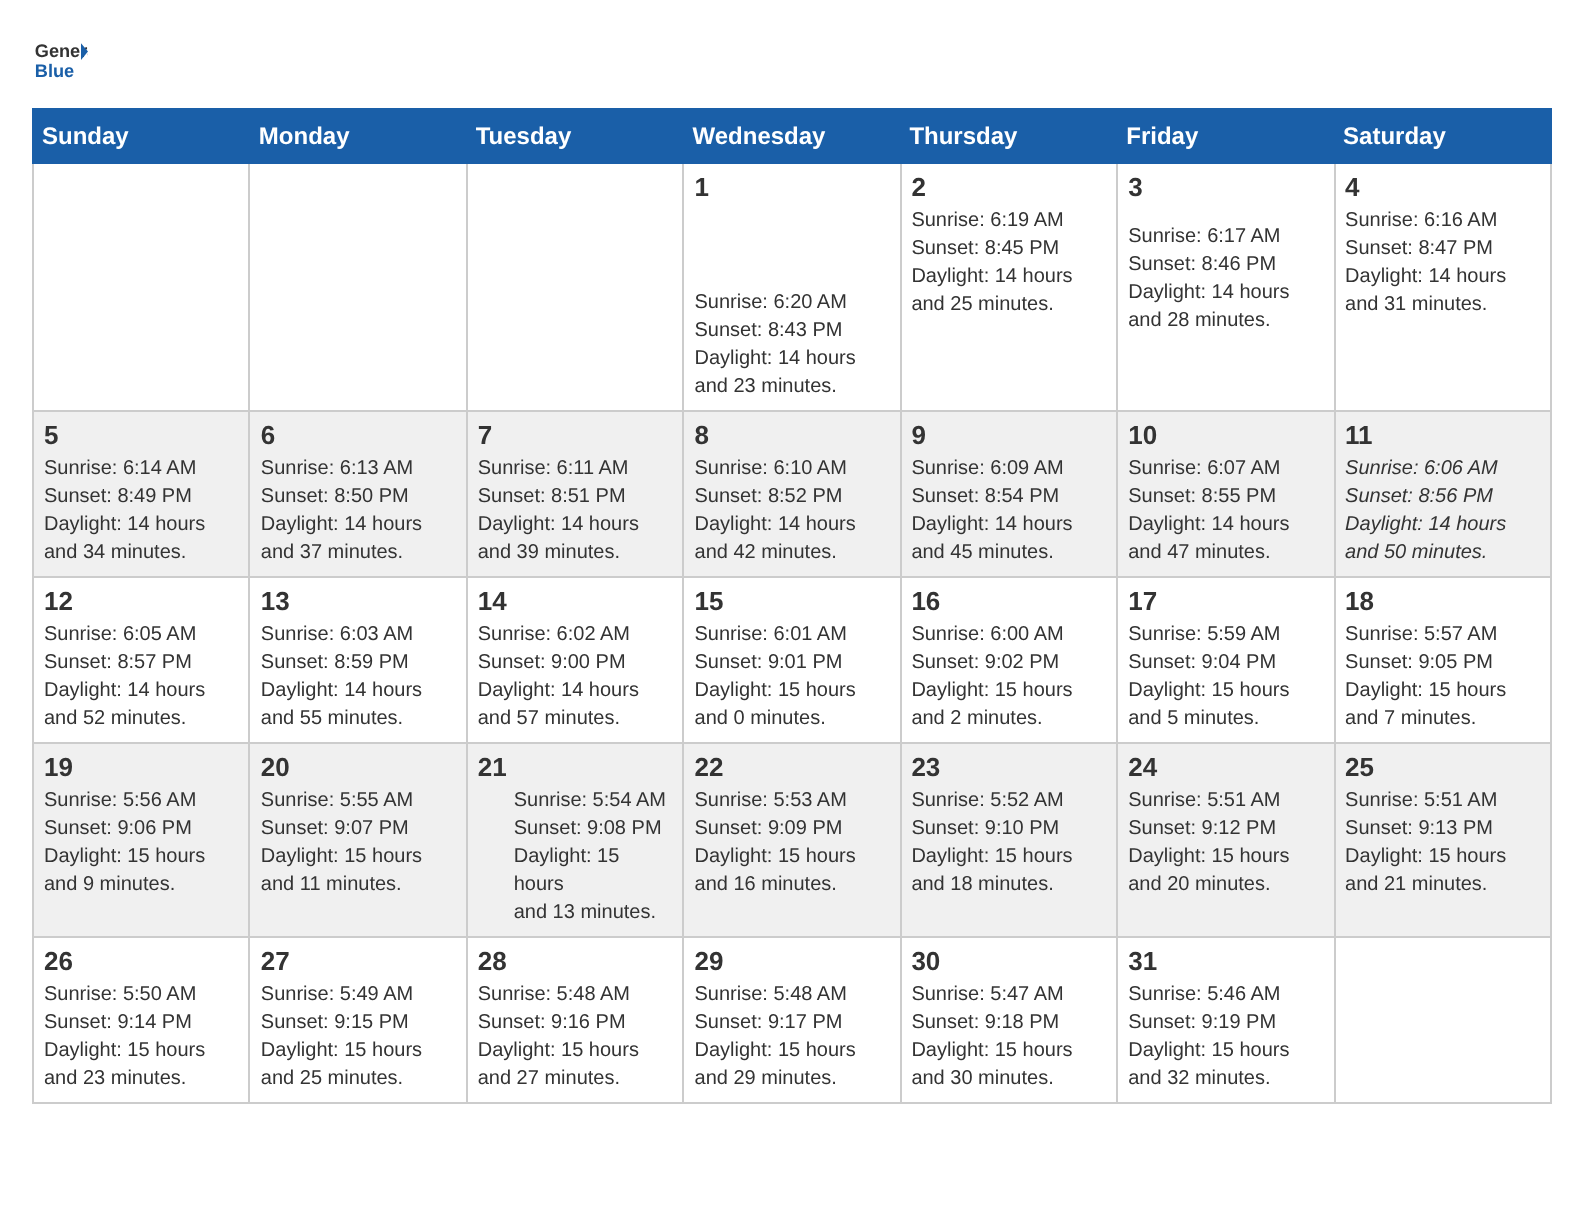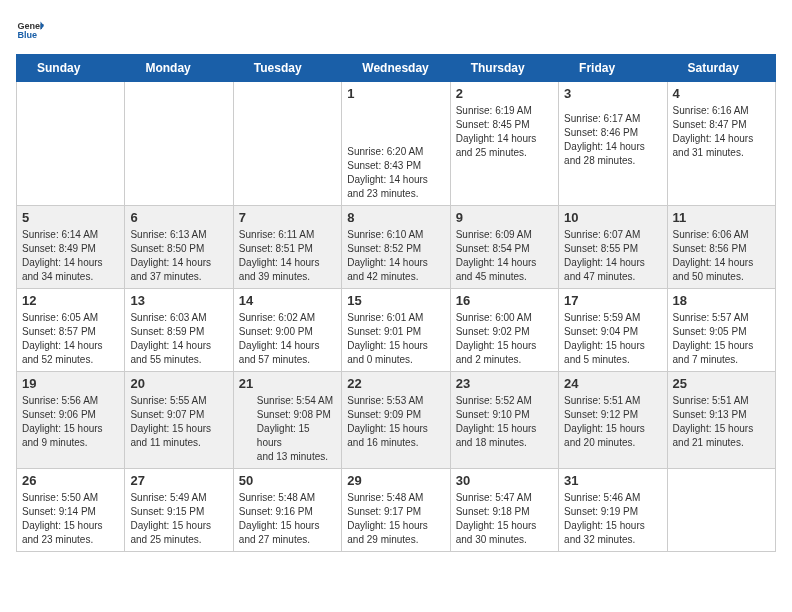--- a/index.html
+++ b/index.html
@@ -40,21 +40,21 @@
     table {
       width: 100%;
       border-collapse: collapse;
       font-size: 11px;
     }
     thead tr {
       background: #1a5fa8;
       color: #fff;
     }
     thead th {
-      padding: 6px 20px;
+      padding: 6px 4px;
       text-align: left;
       font-size: 12px;
       font-weight: bold;
       border: 1px solid #1a5fa8;
     }
     tbody tr {
       border: 1px solid #ccc;
     }
     tbody td {
       vertical-align: top;
@@ -188,21 +188,21 @@
         </td>
         <td>
           <div class="day-number">10</div>
           <div class="day-info" style="white-space: pre-line;">Sunrise: 6:07 AM
 Sunset: 8:55 PM
 Daylight: 14 hours
 and 47 minutes.</div>
         </td>
         <td>
           <div class="day-number">11</div>
-          <div class="day-info" style="white-space: pre-line;">Sunrise: 6:06 AM
+          <div class="day-info" style="white-space: pre-line; font-style: italic;">Sunrise: 6:06 AM
 Sunset: 8:56 PM
 Daylight: 14 hours
 and 50 minutes.</div>
         </td>
       </tr>
       <tr class="row-odd">
         <td>
           <div class="day-number">12</div>
           <div class="day-info" style="white-space: pre-line;">Sunrise: 6:05 AM
 Sunset: 8:57 PM
@@ -312,21 +312,21 @@
 and 23 minutes.</div>
         </td>
         <td>
           <div class="day-number">27</div>
           <div class="day-info" style="white-space: pre-line;">Sunrise: 5:49 AM
 Sunset: 9:15 PM
 Daylight: 15 hours
 and 25 minutes.</div>
         </td>
         <td>
-          <div class="day-number">50</div>
+          <div class="day-number">28</div>
           <div class="day-info" style="white-space: pre-line;">Sunrise: 5:48 AM
 Sunset: 9:16 PM
 Daylight: 15 hours
 and 27 minutes.</div>
         </td>
         <td>
           <div class="day-number">29</div>
           <div class="day-info" style="white-space: pre-line;">Sunrise: 5:48 AM
 Sunset: 9:17 PM
 Daylight: 15 hours

